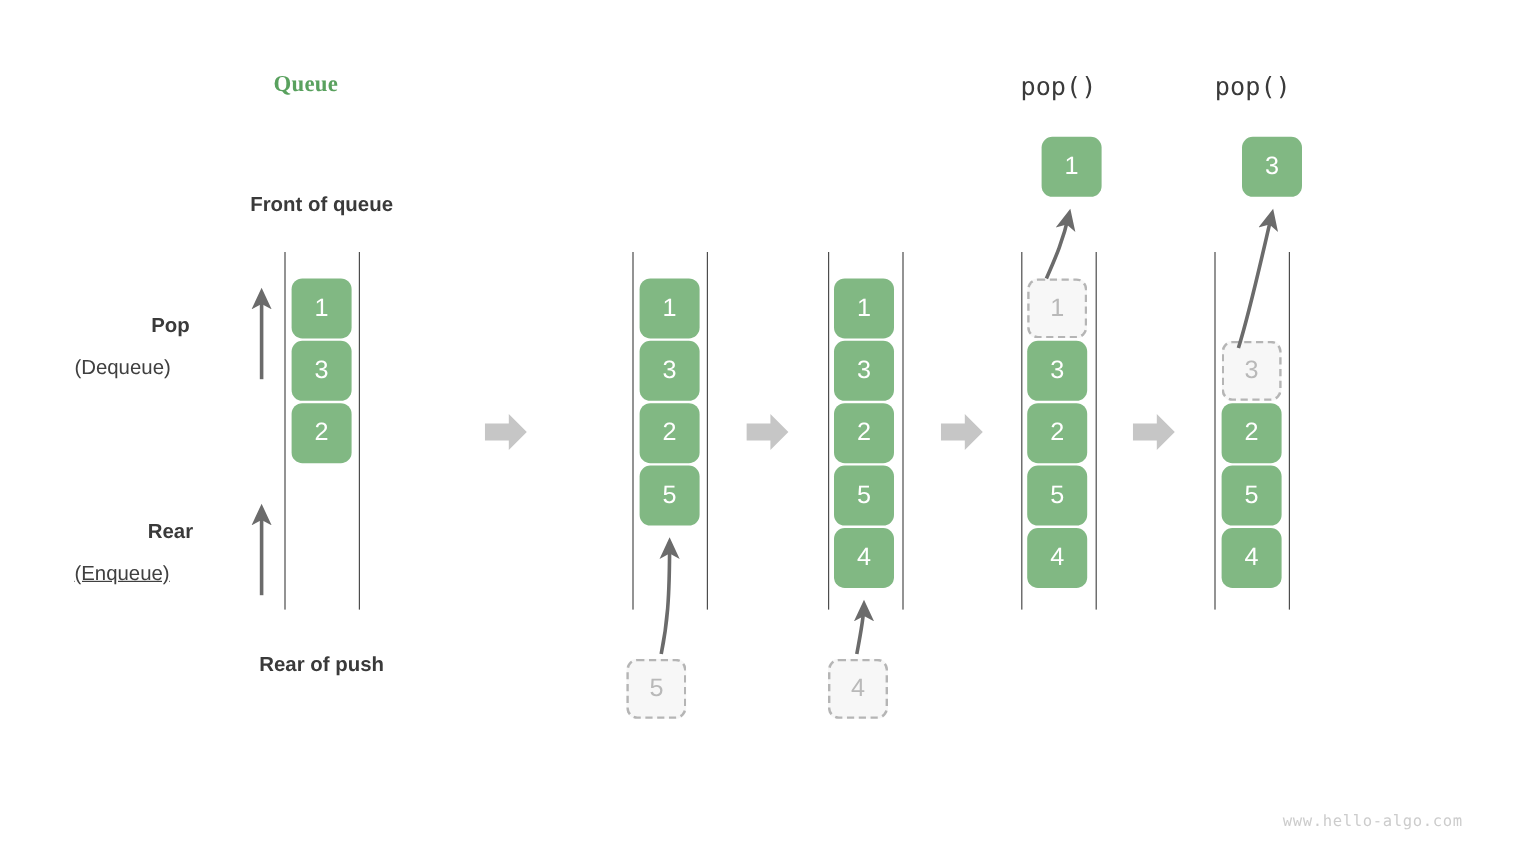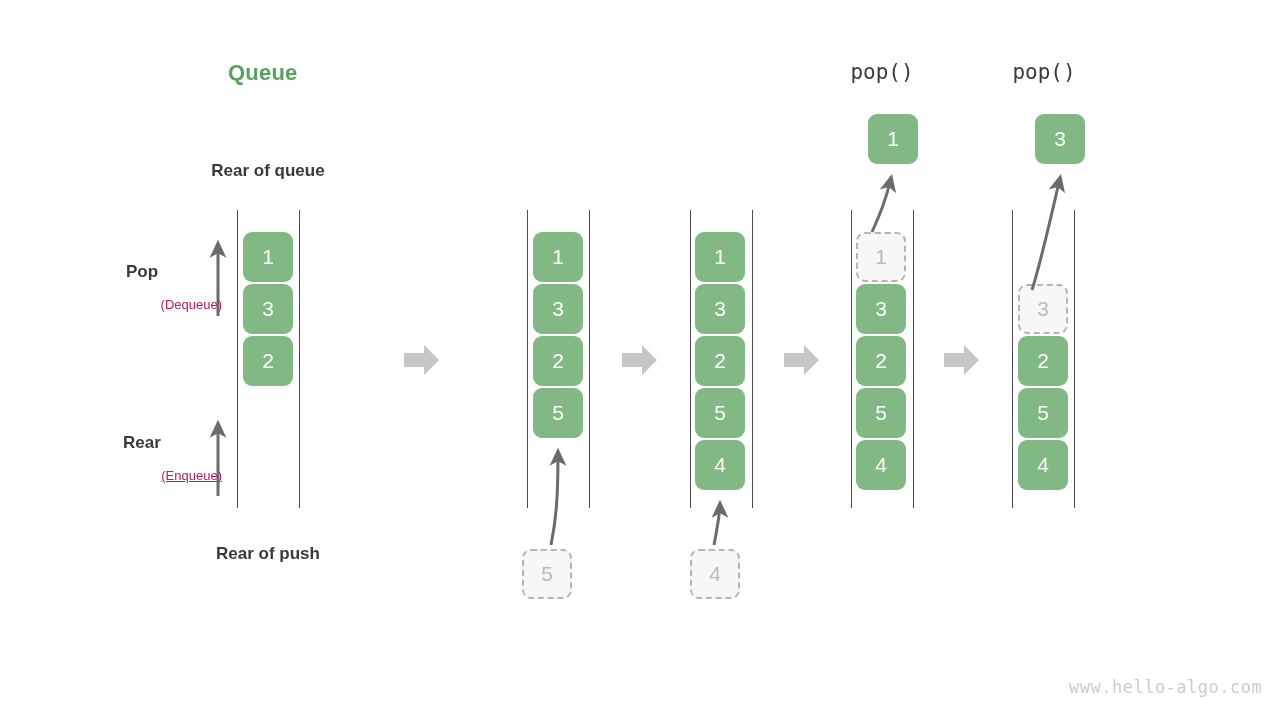--- a/index.html
+++ b/index.html
@@ -5,39 +5,39 @@
   html,body{margin:0;padding:0;}
   body{
     width:1280px;height:720px;background:#ffffff;overflow:hidden;
     font-family:"Liberation Sans",sans-serif;
     -webkit-font-smoothing:antialiased;
   }
   #stage{position:relative;width:1280px;height:720px;}
 
   
   .title{
-    position:absolute;font-weight:bold;font-size:22px;color:#59a15e;
-    letter-spacing:.2px;white-space:nowrap;
+    position:absolute;font-weight:bold;font-size:19px;color:#59a15e;
+    letter-spacing:.2px;white-space:nowrap;font-family:Liberation Serif, serif;
   }
   .lbl-bold{
     position:absolute;font-weight:bold;font-size:17px;color:#3a3a3a;
     white-space:nowrap;text-align:center;
   }
   .lbl-reg{
-    position:absolute;font-weight:normal;font-size:13px;color:#be185d;
-    white-space:nowrap;text-align:right;
+    position:absolute;font-weight:normal;font-size:17px;color:#404040;
+    white-space:nowrap;text-align:left;
   }
   .mono{
     position:absolute;font-family:"DejaVu Sans Mono","Liberation Mono",monospace;
     font-size:21px;color:#3a3a3a;white-space:nowrap;text-align:center;
   }
   .mono .num{color:#4e9a56;font-weight:bold;}
   .watermark{
     position:absolute;font-family:"DejaVu Sans Mono","Liberation Mono",monospace;
-    font-size:17px;color:#cccccc;letter-spacing:.5px;white-space:nowrap;
+    font-size:13px;color:#cccccc;letter-spacing:.5px;white-space:nowrap;
   }
 
   
   .rail{position:absolute;width:1px;background:#4d4d4d;}
 
   
   .cell{
     position:absolute;width:50px;height:50px;border-radius:9px;
     background:#81b883;color:#ffffff;
     display:flex;align-items:center;justify-content:center;
@@ -55,21 +55,21 @@
   
   .arrows{position:absolute;left:0;top:0;width:1280px;height:720px;overflow:visible;}
 </style>
 </head>
 <body>
 
 <div id="stage">
 
   <div class="title" style="left:228px;top:60px;">Queue</div>
 
-  <div class="lbl-bold" style="left:188px;top:161px;width:160px;">Rear of queue</div>
+  <div class="lbl-bold" style="left:188px;top:161px;width:160px;">Front of queue</div>
   <div class="lbl-bold" style="left:62px;top:262px;width:160px;">Pop</div>
   <div class="lbl-reg" style="left:62px;top:297px;width:160px;">(Dequeue)</div>
   <div class="lbl-bold" style="left:62px;top:433px;width:160px;">Rear</div>
   <div class="lbl-reg" style="left:62px;top:468px;width:160px;text-decoration:underline;">(Enqueue)</div>
   <div class="lbl-bold" style="left:188px;top:544px;width:160px;">Rear of push</div>
 
   <div class="mono" style="left:782px;top:60px;width:200px;">pop()</div>
   <div class="mono" style="left:944px;top:60px;width:200px;">pop()</div>
 
   <div class="rail" style="left:237px;top:210px;height:298px;"></div>

